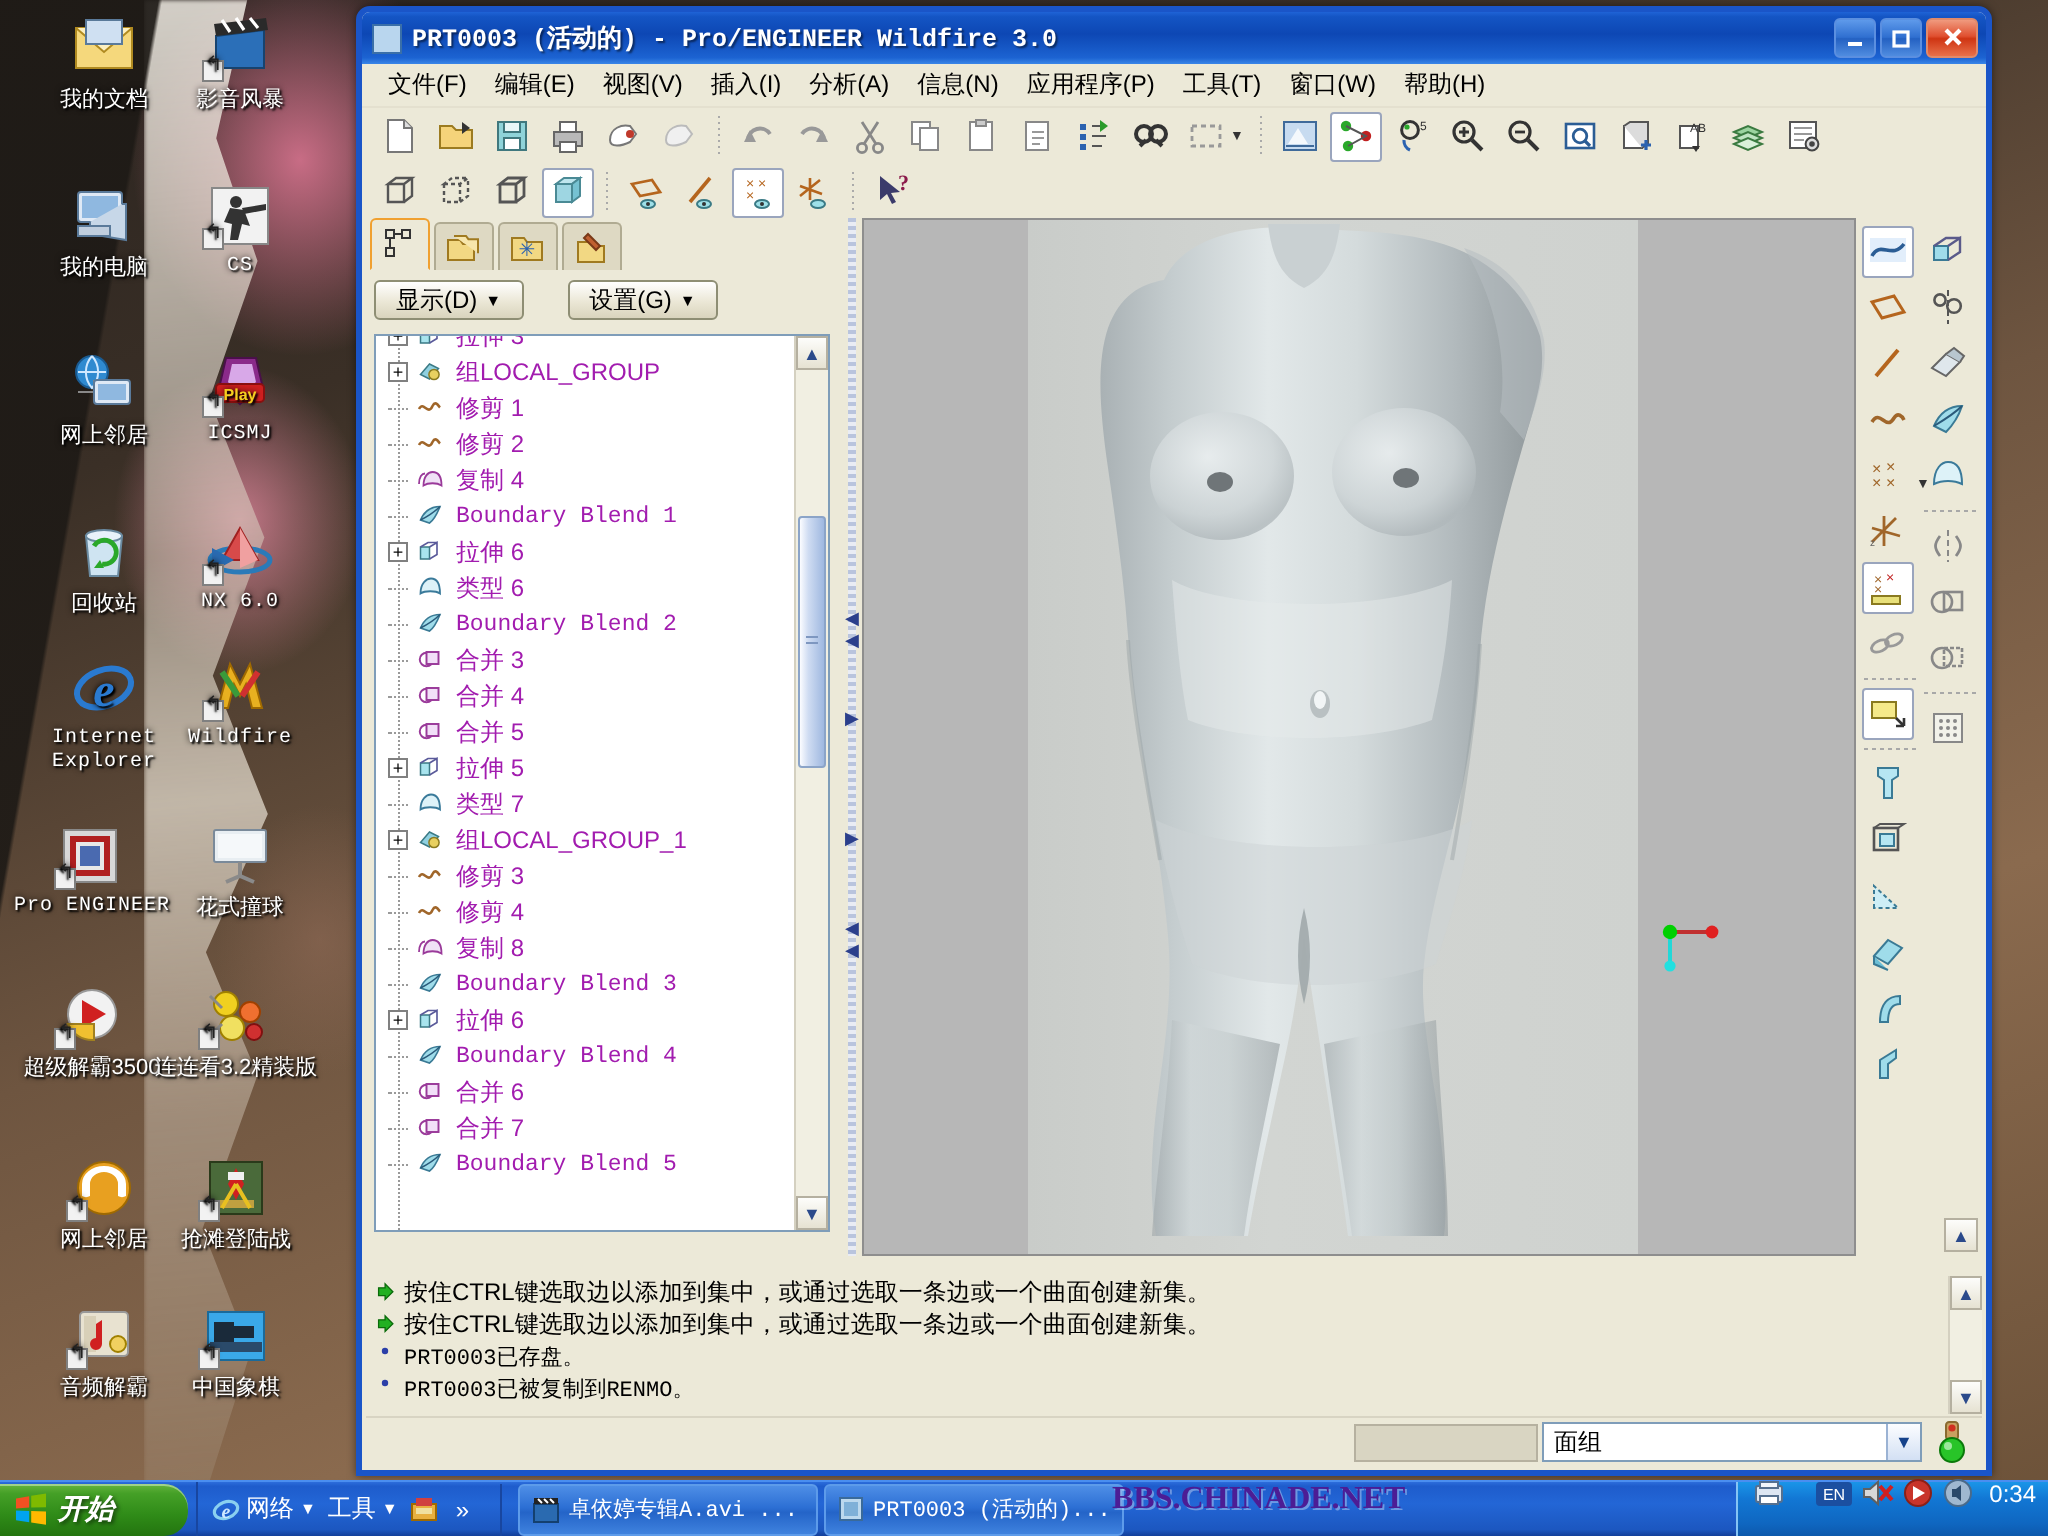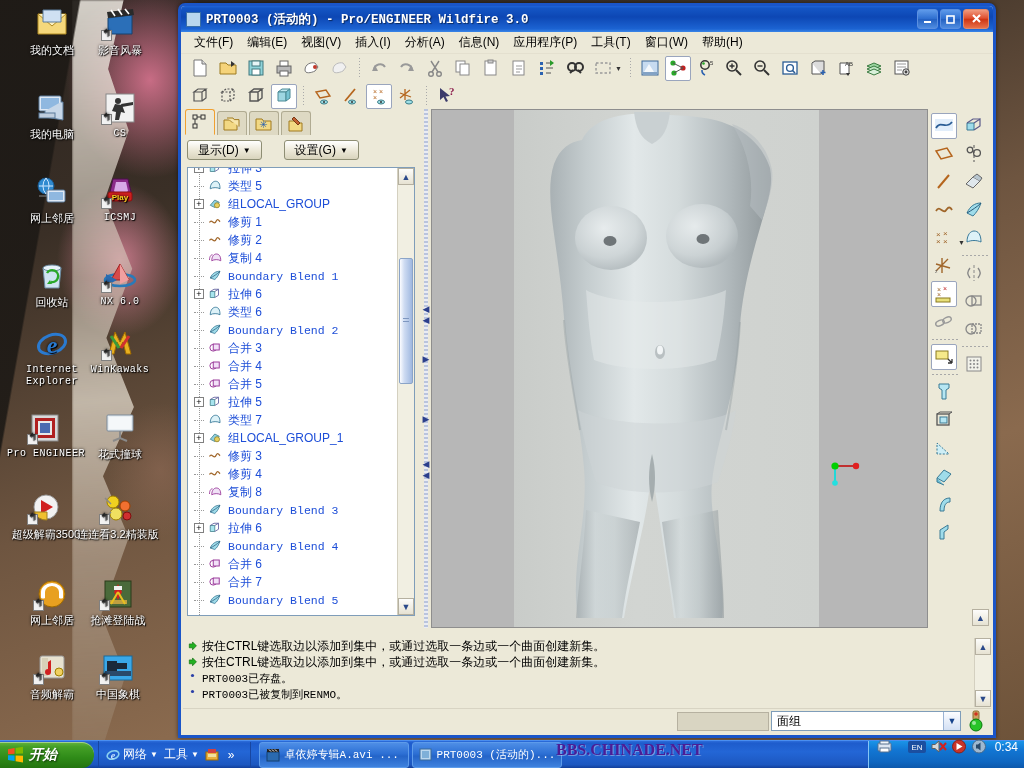--- a/index.html
+++ b/index.html
@@ -136,21 +136,21 @@
   .trow { height:18px; display:flex; align-items:center; padding-left:6px; white-space:nowrap; position:relative; }
   .trow .plus {
     width:10px; height:10px; border:1px solid #808080; background:#fff;
     font-size:9px; line-height:8px; text-align:center; color:#000; margin-right:3px; flex:0 0 auto;
   }
   .trow .dash {
     width:10px; margin-right:3px; flex:0 0 auto; height:1px;
     border-top:1px dotted #9a9a9a;
   }
   .trow .ficon { width:17px; height:15px; margin-right:4px; flex:0 0 auto; position:relative; }
-  .trow .tname { font-size:12px; color:#1d4ed8; font-family:"Liberation Sans", sans-serif; }
+  .trow .tname { font-size:12px; color:#a21caf; font-family:"Liberation Sans", sans-serif; }
   .trow .tname.lat { font-family:"Liberation Mono", monospace; font-size:11.5px; }
   .vline { position:absolute; left:11px; top:0; bottom:0; width:1px;
            background:repeating-linear-gradient(180deg,#999 0 1px,transparent 1px 2px); }
   
   .vsb { position:absolute; right:0; top:0; bottom:0; width:17px; background:#f1efe2;
          border-left:1px solid #d4d0c0; }
   .sbarrow { height:17px; background: linear-gradient(180deg,#fdfdfb,#e6e2d2);
              border:1px solid #b5b0a0; display:flex; align-items:center; justify-content:center;
              font-size:9px; color:#2b4a8b; cursor:pointer; }
   .sbthumb { position:absolute; left:1px; right:1px; border:1px solid #8ba4c8; border-radius:2px;
@@ -346,21 +346,21 @@
       </div>
       <div class="dicon" style="left: 78px; top: 328px;">
         <span class="gl">
           <svg width="34" height="32" viewBox="0 0 34 32">
             <path d="M6 26 L12 4 L17 14 L22 4 L28 26 L23 26 L20 14 L17 20 L14 14 L11 26Z" fill="#e8b020" stroke="#a06a00"></path>
             <path d="M8 8 L16 20" stroke="#3a9a3a" stroke-width="3"></path>
             <path d="M26 8 L18 20" stroke="#d03030" stroke-width="3"></path>
           </svg>
           <span class="shortcut-arrow"></span>
         </span>
-        <span class="lbl mono">WinKawaks</span>
+        <span class="lbl mono">Wildfire</span>
       </div>
       <div class="dicon" style="left: 4px; top: 412px;">
         <span class="gl">
           <svg width="34" height="32" viewBox="0 0 34 32">
             <rect x="3" y="3" width="26" height="26" fill="#d8d8d8" stroke="#888"></rect>
             <rect x="6" y="6" width="20" height="20" fill="#b02020"></rect>
             <rect x="9" y="9" width="14" height="14" fill="#e8e8e8"></rect>
             <rect x="11" y="11" width="10" height="10" fill="#4a6ab0"></rect>
           </svg>
           <span class="shortcut-arrow"></span>
@@ -778,29 +778,20 @@
         <div class="trow" style="margin-top: -9px;">
               <span class="plus">+</span>
               <span class="ficon">
                 <svg width="17" height="15" viewBox="0 0 20 20">
                   <path d="M3 14 L3 6 L9 6 L9 14Z" fill="#a8e4ee" stroke="#3a7a85"></path>
                   <path d="M9 6 L14 3 L14 11 L9 14" fill="none" stroke="#5a5a9a" stroke-width="1.1"></path>
                   <path d="M3 6 L8 3 L14 3" fill="none" stroke="#5a5a9a" stroke-width="1.1"></path>
                 </svg>
               </span>
               <span class="tname">拉伸 3</span>
-            </div>
-            <div class="trow">
-              <span class="dash"></span>
-              <span class="ficon">
-                <svg width="17" height="15" viewBox="0 0 20 20">
-                  <path d="M3 13 C3 6 7 3 10 3 C14 3 16 6 16 13 C13 11 6 11 3 13Z" fill="#ddf2f8" stroke="#3a7a9a" stroke-width="1.2"></path>
-                </svg>
-              </span>
-              <span class="tname">类型 5</span>
             </div>
             <div class="trow">
               <span class="plus">+</span>
               <span class="ficon">
                 <svg width="17" height="15" viewBox="0 0 20 20">
                   <path d="M3 11 L9 4 L15 7 L9 14Z" fill="#8fd0e0" stroke="#3a7a85"></path>
                   <circle cx="12" cy="11" r="3.4" fill="#e8d060" stroke="#8a7a20"></circle>
                 </svg>
               </span>
               <span class="tname">组LOCAL_GROUP</span>

